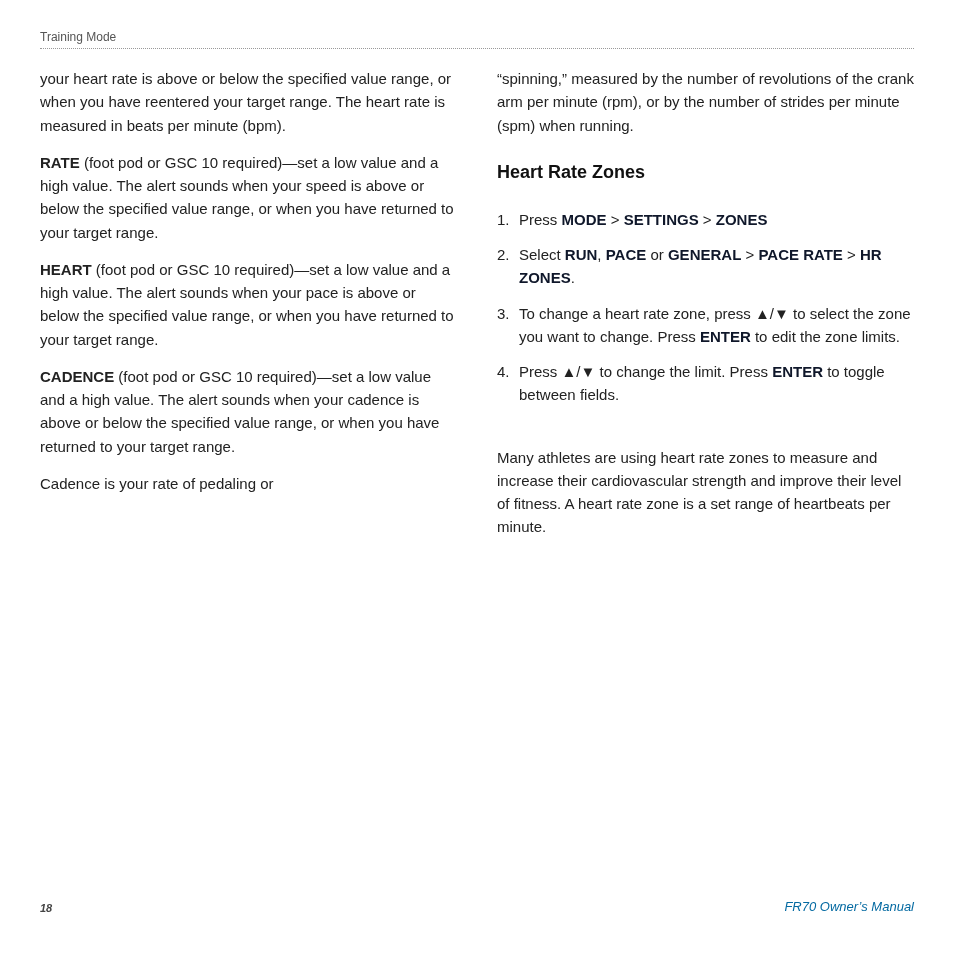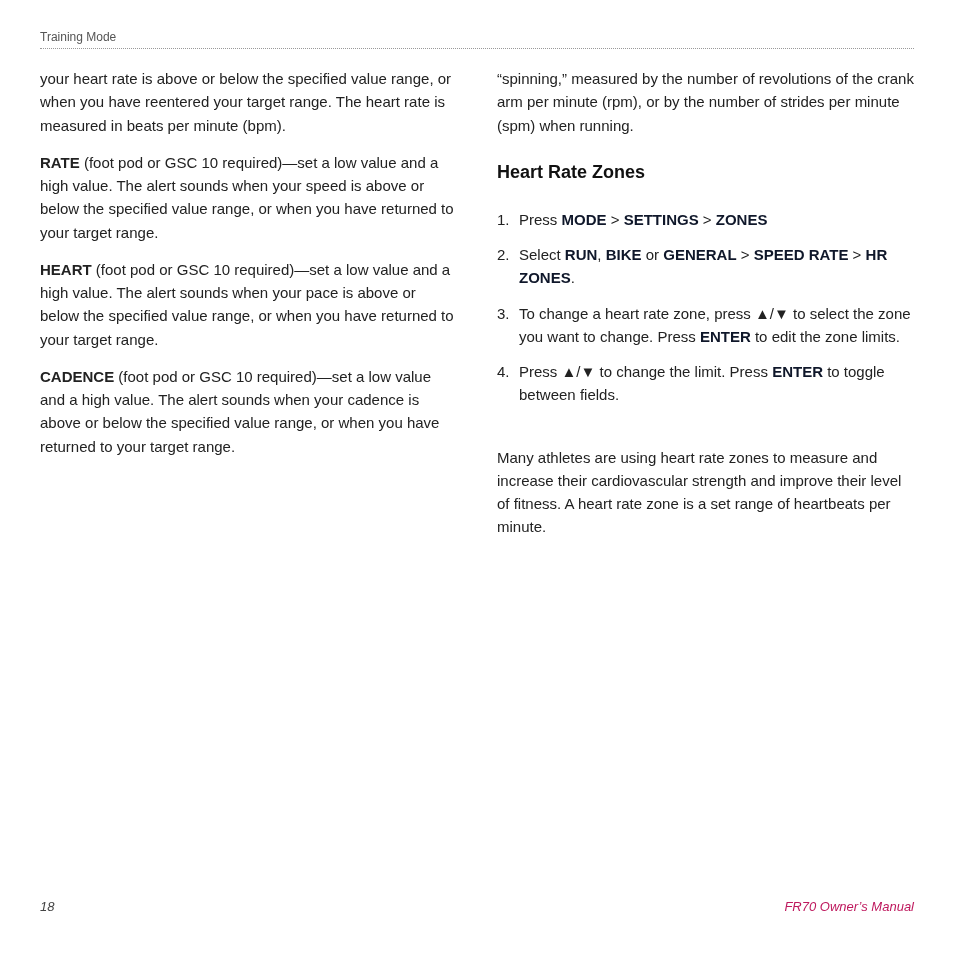--- a/index.html
+++ b/index.html
@@ -119,29 +119,30 @@
 
     .footer-row {
       display: flex;
       flex-direction: row;
       justify-content: space-between;
       align-items: flex-end;
       margin-top: 24px;
     }
 
     .page-num {
-      font-size: 13px;
+      font-size: 11px;
       font-style: italic;
       color: #444;
+      font-weight: bold;
     }
 
     .manual-title {
       font-size: 13px;
       font-style: italic;
-      color: #be185d;
+      color: #0369a1;
     }
   </style>
 </head>
 <body>
 
 <div class="page">
 
   <div class="header-row">
     <span class="header-label">Training Mode</span>
   </div>
@@ -156,41 +157,42 @@
       </p>
 
       <p class="body-text">
         <span class="bold-black">HEART</span><span> (foot pod or GSC 10 required)—set a low value and a high value. The alert sounds when your pace is above or below the specified value range, or when you have returned to your target range.</span>
       </p>
 
       <p class="body-text">
         <span class="bold-black">CADENCE</span><span> (foot pod or GSC 10 required)—set a low value and a high value. The alert sounds when your cadence is above or below the specified value range, or when you have returned to your target range.</span>
       </p>
 
+      <p class="body-text">Cadence is your rate of pedaling or</p>
     </div>
 
     <div class="col-right">
 
       <p class="body-text col-right-top">“spinning,” measured by the number of revolutions of the crank arm per minute (rpm), or by the number of strides per minute (spm) when running.</p>
 
       <div class="section-title">Heart Rate Zones</div>
 
       <ol class="ol-list">
 
         <li class="ol-item">
           <span class="ol-num">1.</span>
           <span class="ol-text">
             Press <span class="bold-blue">MODE</span> &gt; <span class="bold-blue">SETTINGS</span> &gt; <span class="bold-blue">ZONES</span>
           </span>
         </li>
 
         <li class="ol-item">
           <span class="ol-num">2.</span>
           <span class="ol-text">
-            Select <span class="bold-blue">RUN</span>, <span class="bold-blue">BIKE</span> or <span class="bold-blue">GENERAL</span> &gt; <span class="bold-blue">SPEED RATE</span> &gt; <span class="bold-blue">HR ZONES</span>.
+            Select <span class="bold-blue">RUN</span>, <span class="bold-blue">PACE</span> or <span class="bold-blue">GENERAL</span> &gt; <span class="bold-blue">PACE RATE</span> &gt; <span class="bold-blue">HR ZONES</span>.
           </span>
         </li>
 
         <li class="ol-item">
           <span class="ol-num">3.</span>
           <span class="ol-text">
             To change a heart rate zone, press ▲/▼ to select the zone you want to change. Press <span class="bold-blue">ENTER</span> to edit the zone limits.
           </span>
         </li>
 

